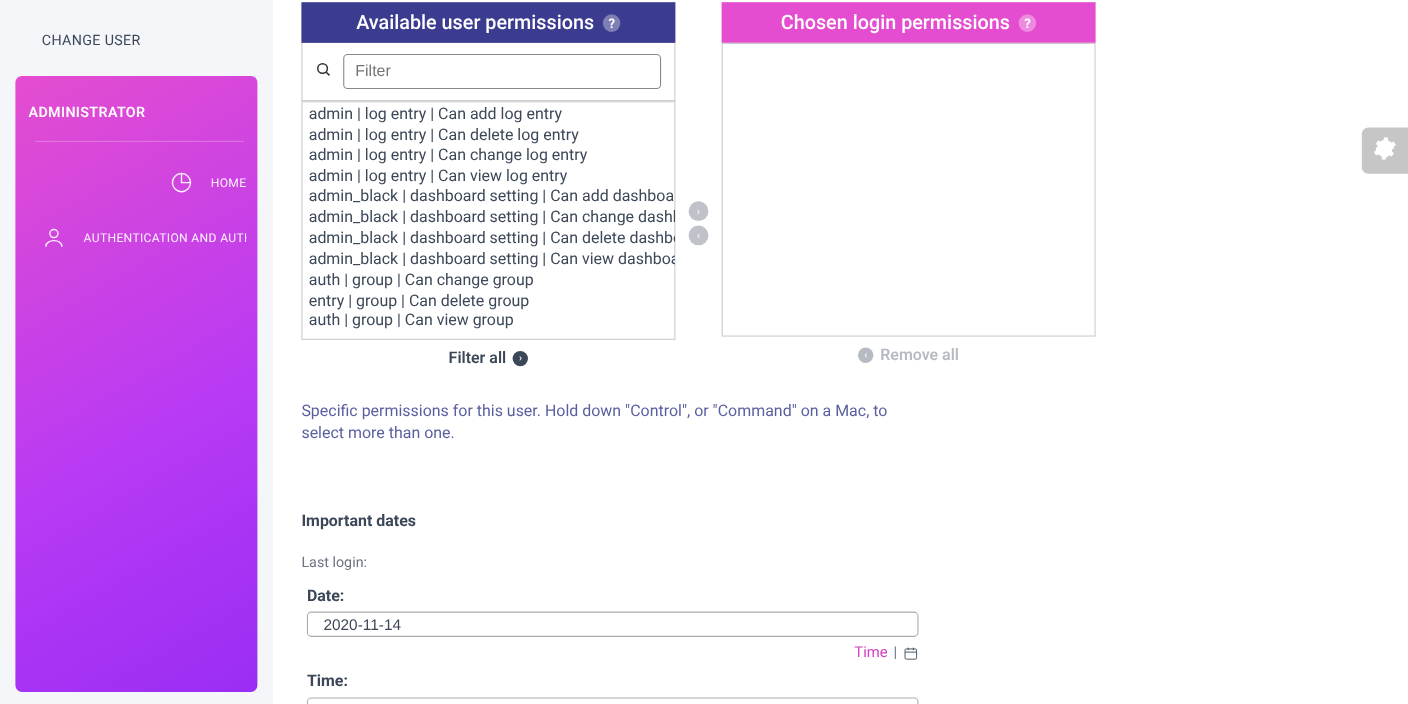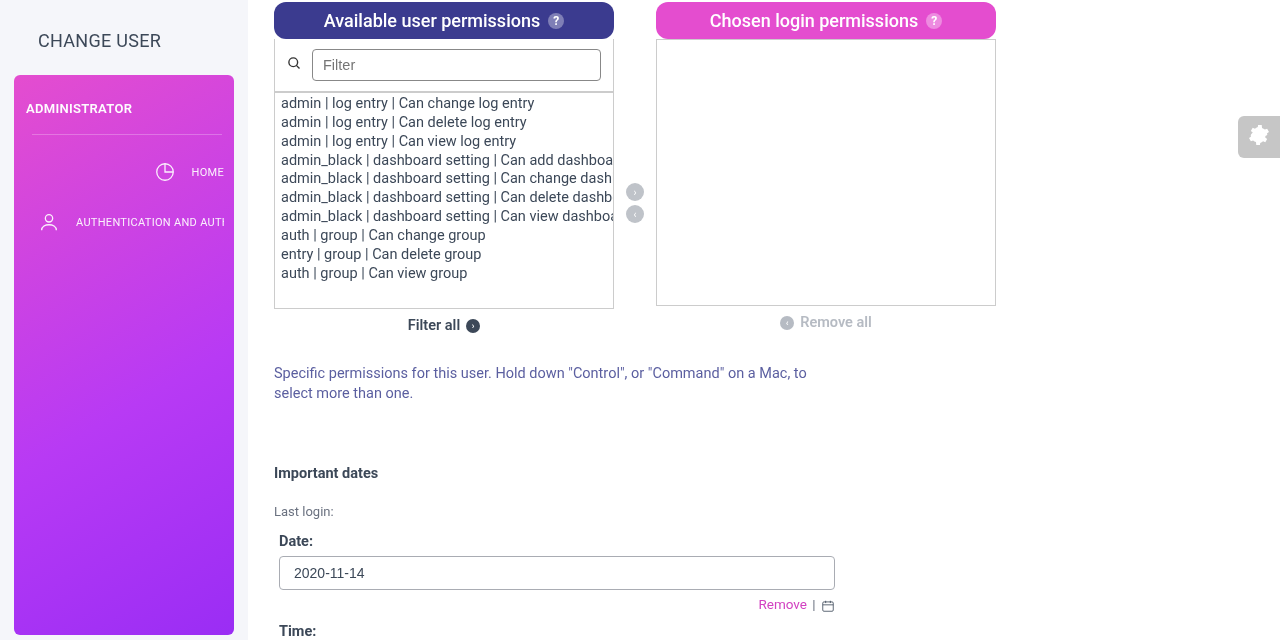--- a/index.html
+++ b/index.html
@@ -15,21 +15,21 @@
   
   .sidebar-region {
     position: absolute;
     left: 0; top: 0;
     width: 248px;
     height: 640px;
     background: #f5f6fa;
     padding: 10px 14px 0 14px;
   }
   .page-title {
-    font-size: 18px;
+    font-size: 13px;
     letter-spacing: 0.3px;
     color: #3c4858;
     padding: 20px 10px 24px 24px;
     font-weight: 400;
   }
   .sidebar-card {
     background: linear-gradient(150deg, #e44dcf 0%, #b83af4 58%, #9a2df4 100%);
     border-radius: 6px;
     padding: 20px 0 10px 0;
     color: #fff;
@@ -82,21 +82,20 @@
   .selector-header {
     color: #fff;
     font-size: 18px;
     font-weight: 500;
     padding: 8px 10px;
     text-align: center;
     display: flex;
     align-items: center;
     justify-content: center;
     gap: 8px;
-    border-radius: 12px;
   }
   .sh-avail { background: #3b3b8f; }
   .sh-chosen { background: #e44dcf; }
   .help-badge {
     display: inline-flex; align-items: center; justify-content: center;
     width: 16px; height: 16px; border-radius: 50%;
     background: rgba(255,255,255,0.35);
     color: #fff; font-size: 12px; font-weight: 700;
   }
   .filter-wrap {
@@ -177,21 +176,21 @@
     margin-bottom: 14px;
   }
   .field-label {
     font-size: 14.5px;
     font-weight: 700;
     color: #3c4858;
     margin-bottom: 6px;
   }
   .text-input {
     width: 556px;
-    height: 34px;
+    height: 23px;
     border: 1px solid #a9acb3;
     border-radius: 4px;
     padding: 0 14px;
     font-size: 14px;
     color: #3c4858;
   }
   .input-helper {
     width: 556px;
     text-align: right;
     font-size: 13.5px;
@@ -258,22 +257,23 @@
       <div class="filter-wrap">
         <span class="icon">
           <svg width="15" height="15" viewBox="0 0 24 24" fill="none" stroke="#333" stroke-width="2.2">
               <circle cx="10" cy="10" r="7"></circle>
               <line x1="20" y1="20" x2="15" y2="15"></line>
             </svg>
         </span>
         <input type="text" placeholder="Filter" style="">
       </div>
       <div class="perm-list" id="avail-list">
+          <div class="perm-item">admin | log entry | Can add log entry</div>
+          <div class="perm-item">admin | log entry | Can delete log entry</div>
           <div class="perm-item">admin | log entry | Can change log entry</div>
-          <div class="perm-item">admin | log entry | Can delete log entry</div>
           <div class="perm-item">admin | log entry | Can view log entry</div>
           <div class="perm-item">admin_black | dashboard setting | Can add dashboard setting</div>
           <div class="perm-item">admin_black | dashboard setting | Can change dashboard setting</div>
           <div class="perm-item">admin_black | dashboard setting | Can delete dashboard setting</div>
           <div class="perm-item">admin_black | dashboard setting | Can view dashboard setting</div>
           <div class="perm-item">auth | group | Can change group</div>
           <div class="perm-item">entry | group | Can delete group</div>
           <div class="perm-item">auth | group | Can view group</div>
         </div>
       <div class="below-actions">
@@ -302,21 +302,21 @@
 
   <div class="help-text">Specific permissions for this user. Hold down "Control", or "Command" on a Mac, to select more than one.</div>
 
   <div class="section-title">Important dates</div>
   <div class="subtle-label">Last login:</div>
 
   <div class="group-date">
     <div class="field-label">Date:</div>
     <input class="text-input" type="text" value="2020-11-14" style="">
     <div class="input-helper">
-      <a>Remove</a>
+      <a>Time</a>
       <span class="pipe">|</span>
       <a>
         <svg class="cal-icon" viewBox="0 0 24 24">
             <rect x="3" y="5" width="18" height="16" rx="2"></rect>
             <line x1="3" y1="10" x2="21" y2="10"></line>
             <line x1="8" y1="3" x2="8" y2="7"></line>
             <line x1="16" y1="3" x2="16" y2="7"></line>
           </svg>
       </a>
     </div>

